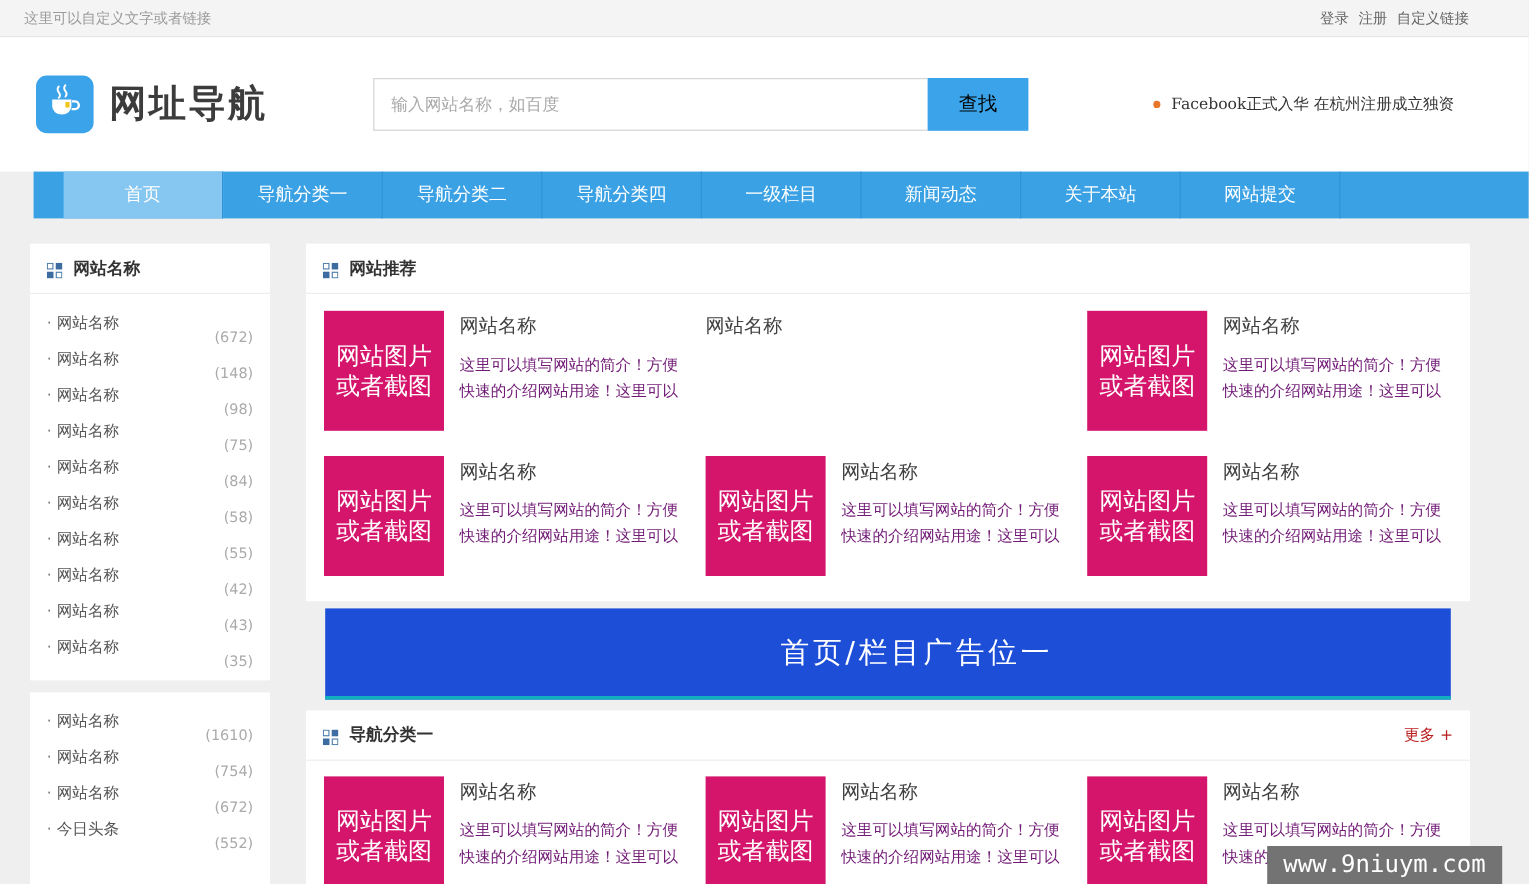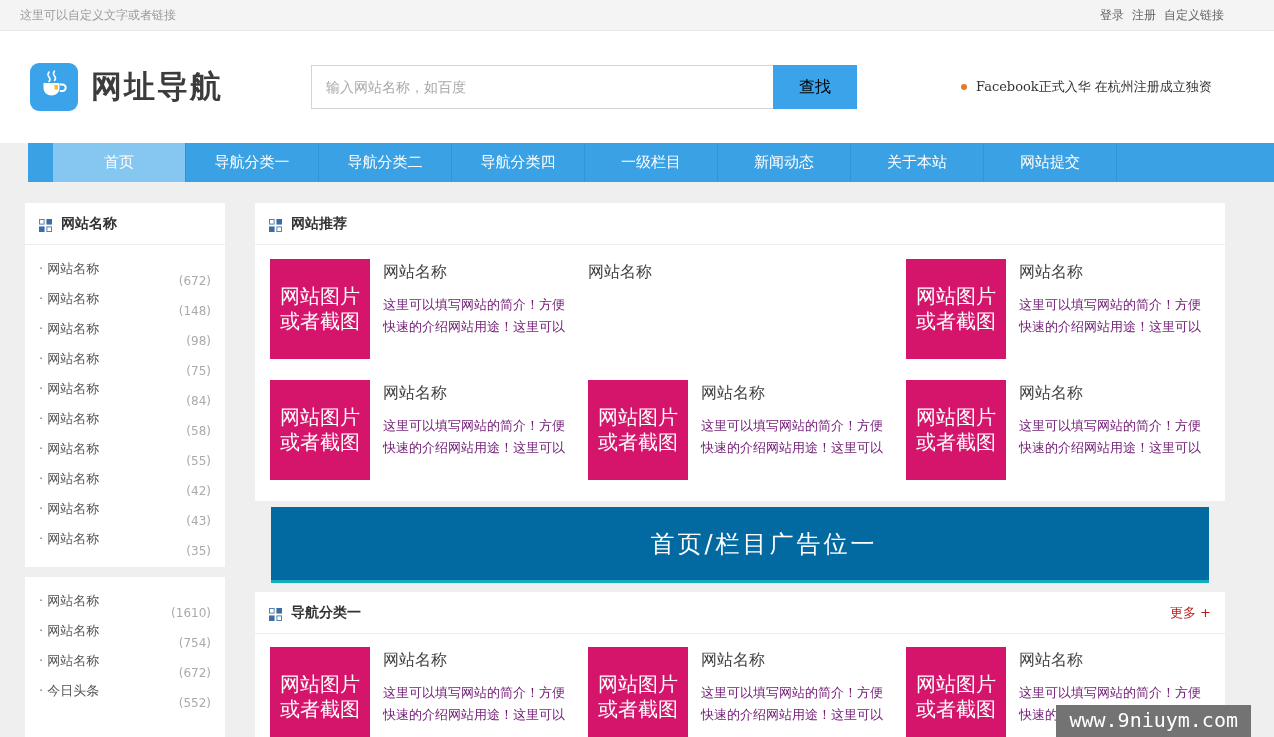--- a/index.html
+++ b/index.html
@@ -67,21 +67,21 @@
            font-size:20px; line-height:25px; }
   .card-info { margin-left:13px; }
   .card.no-thumb .card-info { margin-left:0; }
   .card-title { font-size:16px; color:#404040; margin:3px 0 11px; }
   .card-desc { font-size:13px; color:#701a75; line-height:22px; width:188px; }
   .card.wide .card-desc { width:302px; }
   .cards.tight { padding-top:13px; }
   .cards.tight .card { margin-bottom:12px; }
 
   
-  .banner { height:76px; background:#0369a1; border-bottom:3px solid #12aebd;
+  .banner { height:76px; background:#1d4ed8; border-bottom:3px solid #12aebd;
             margin:6px 16px 9px; display:flex; align-items:center; justify-content:center;
             color:#fff; font-size:24px; letter-spacing:3px; cursor:pointer;padding-left:48px; }
 
   
   .watermark { position:fixed; right:23px; bottom:0; background:#737373; color:#fff;
                font-family:"DejaVu Sans Mono","Liberation Mono",monospace;
                font-size:20px; padding:3px 13px 5px; }
 </style>
 </head>
 <body>

